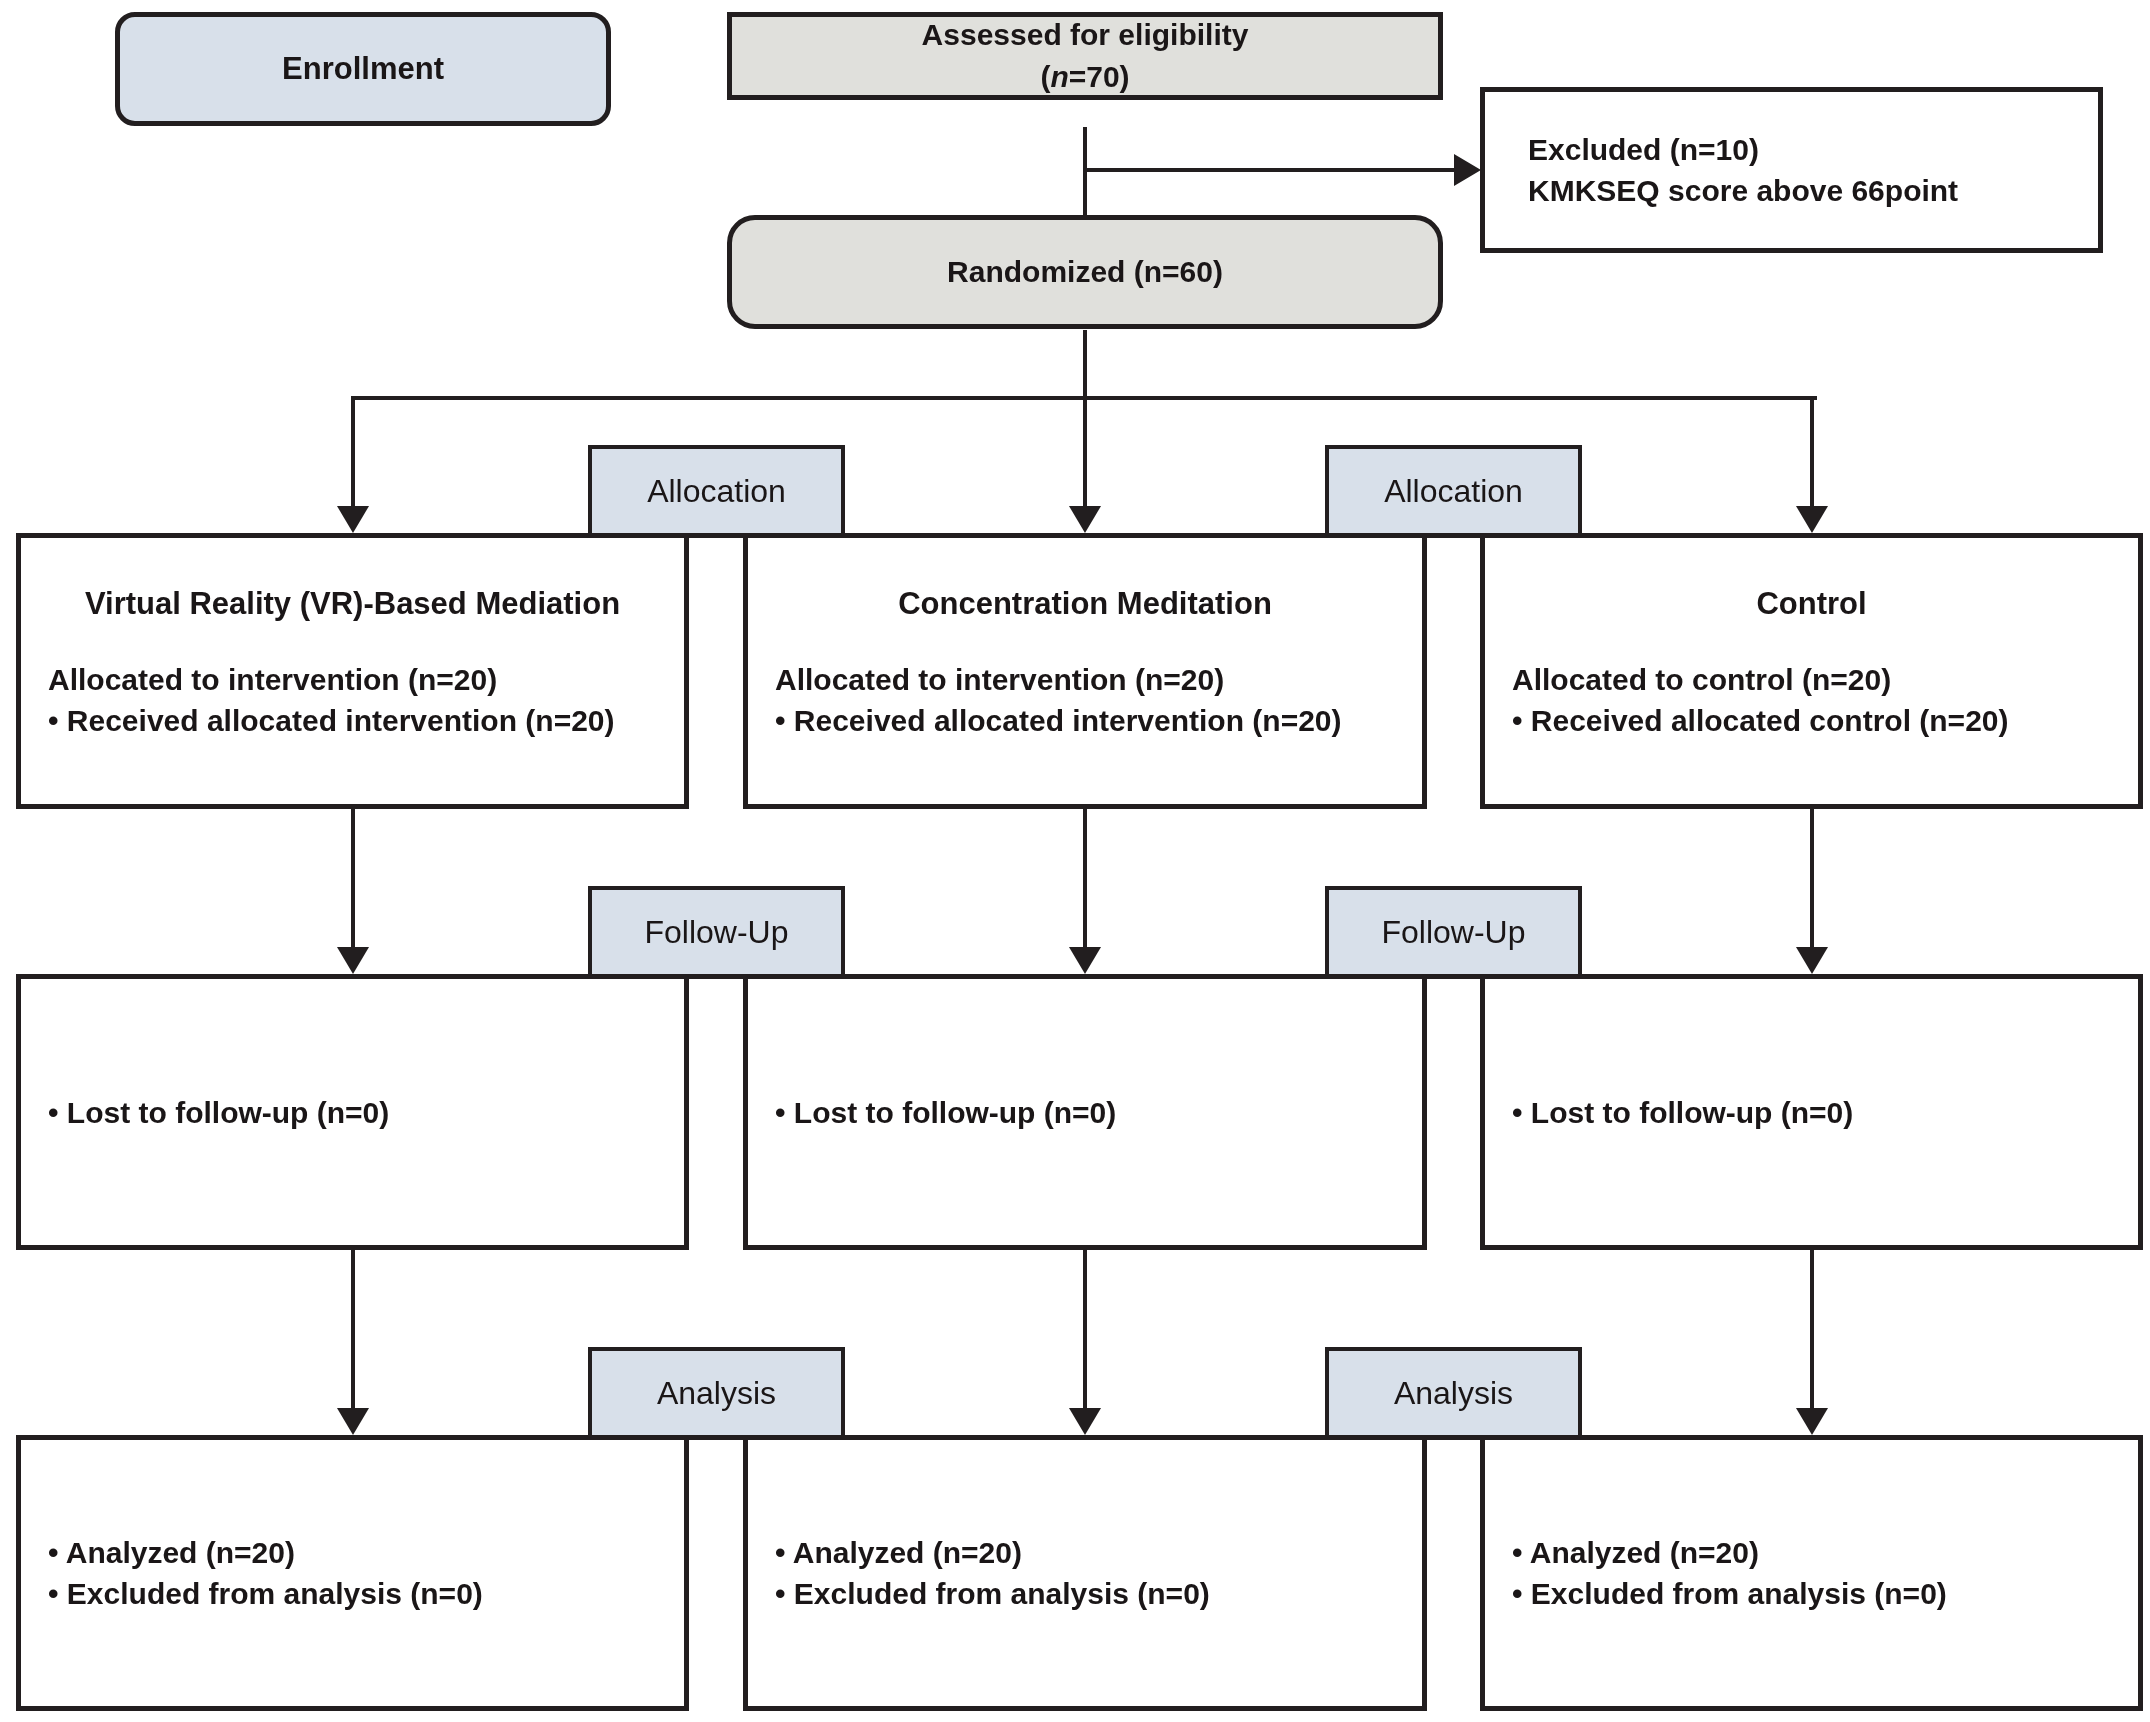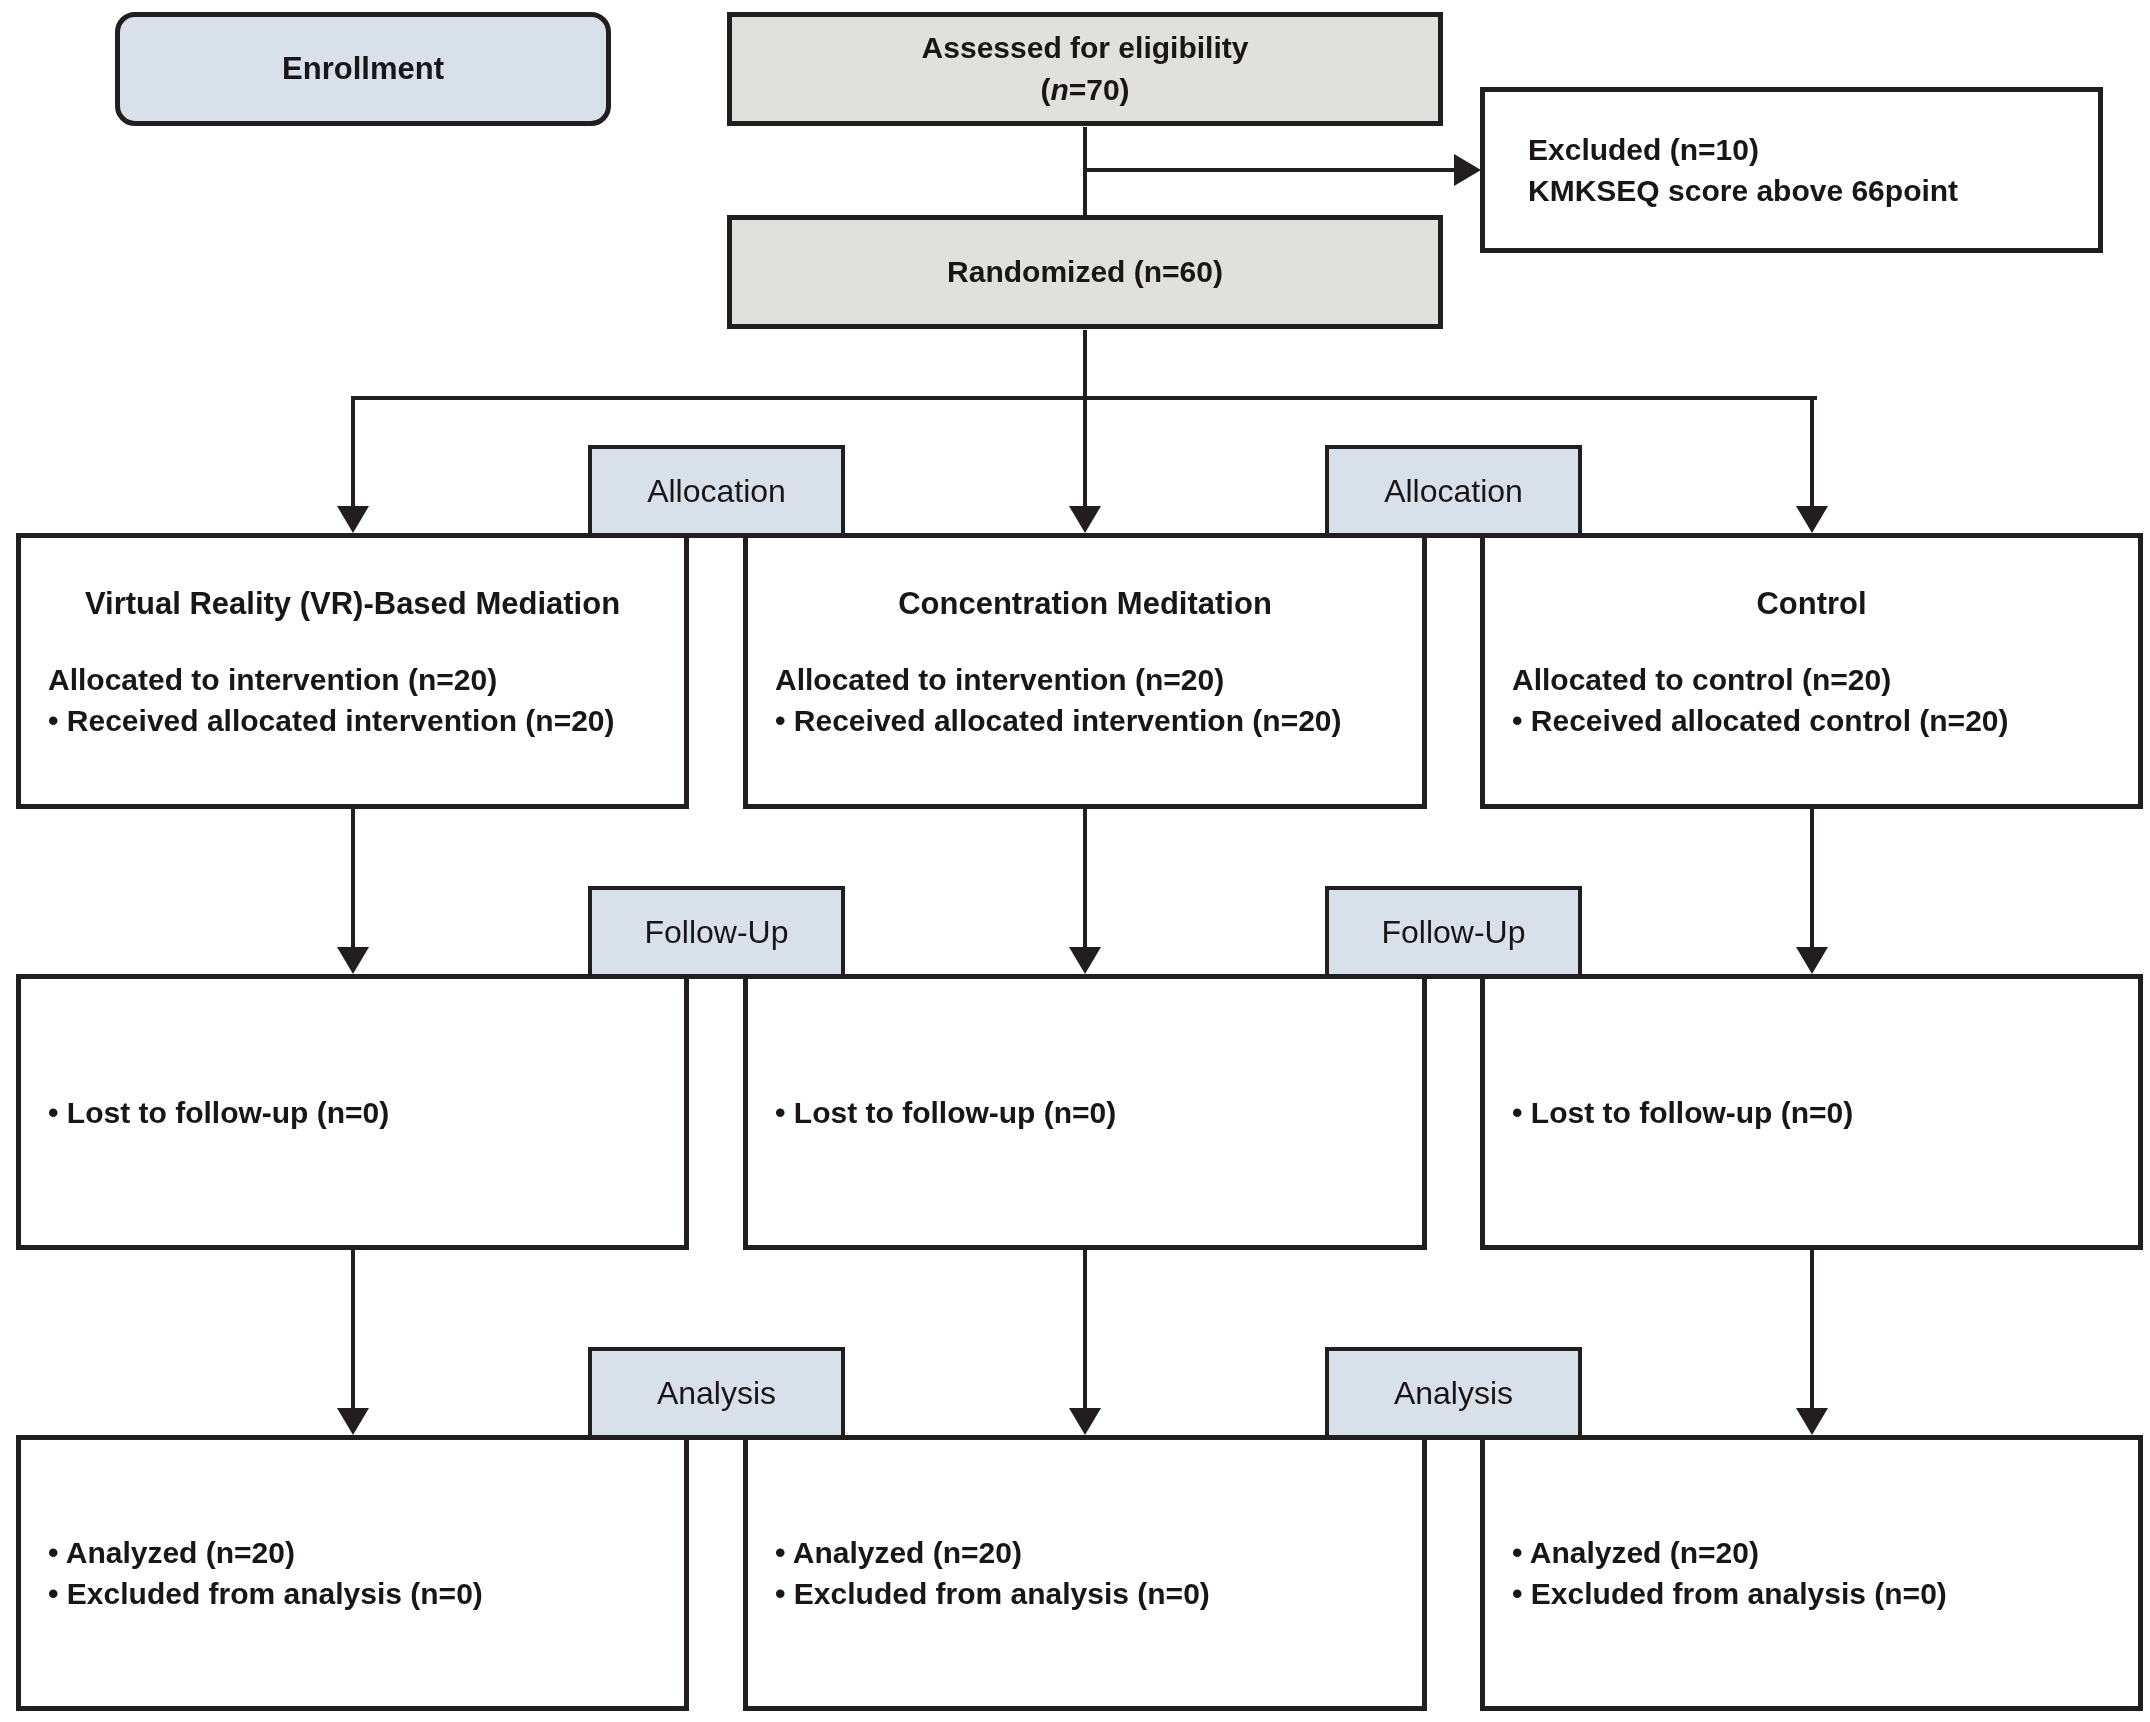--- a/index.html
+++ b/index.html
@@ -56,31 +56,31 @@
 </style>
 </head>
 <body>
 
 <div id="canvas">
 
   <div class="box fill-label center-text top-label" style="left:115px;top:12.3px;width:496px;height:114px;">
     <span>Enrollment</span>
   </div>
 
-  <div class="box fill-stage center-text top-box-text" style="left:727px;top:12.3px;width:716px;height:114px;">
+  <div class="box fill-stage center-text top-box-text" style="left:727px;top:12.3px;width:716px;height:88px;">
     <div><span>Assessed for eligibility</span></div>
     <div><span>(</span><span class="italic">n</span><span>=70)</span></div>
   </div>
 
   <div class="box fill-white left-text excluded-box" style="left:1480px;top:87px;width:623px;height:166px;">
     <div>Excluded (n=10)</div>
     <div>KMKSEQ score above 66point</div>
   </div>
 
-  <div class="box fill-stage center-text top-box-text" style="left:727px;top:215px;width:716px;height:114px;">
+  <div class="box fill-stage center-text top-box-text" style="left:727px;top:215px;width:716px;height:114px;border-radius:28px;">
     <span>Randomized (n=60)</span>
   </div>
 
   <div class="vline" style="left:1083px;top:127px;height:89px;"></div>
   <div class="hline" style="left:1085px;top:168px;width:370px;"></div>
   <div class="arrow-right" style="left:1454px;top:154px;"></div>
 
   <div class="vline" style="left:1083px;top:330px;height:71px;"></div>
   <div class="hline" style="left:351px;top:396px;width:1466px;"></div>
   <div class="vline" style="left:351px;top:396px;height:110px;"></div>

